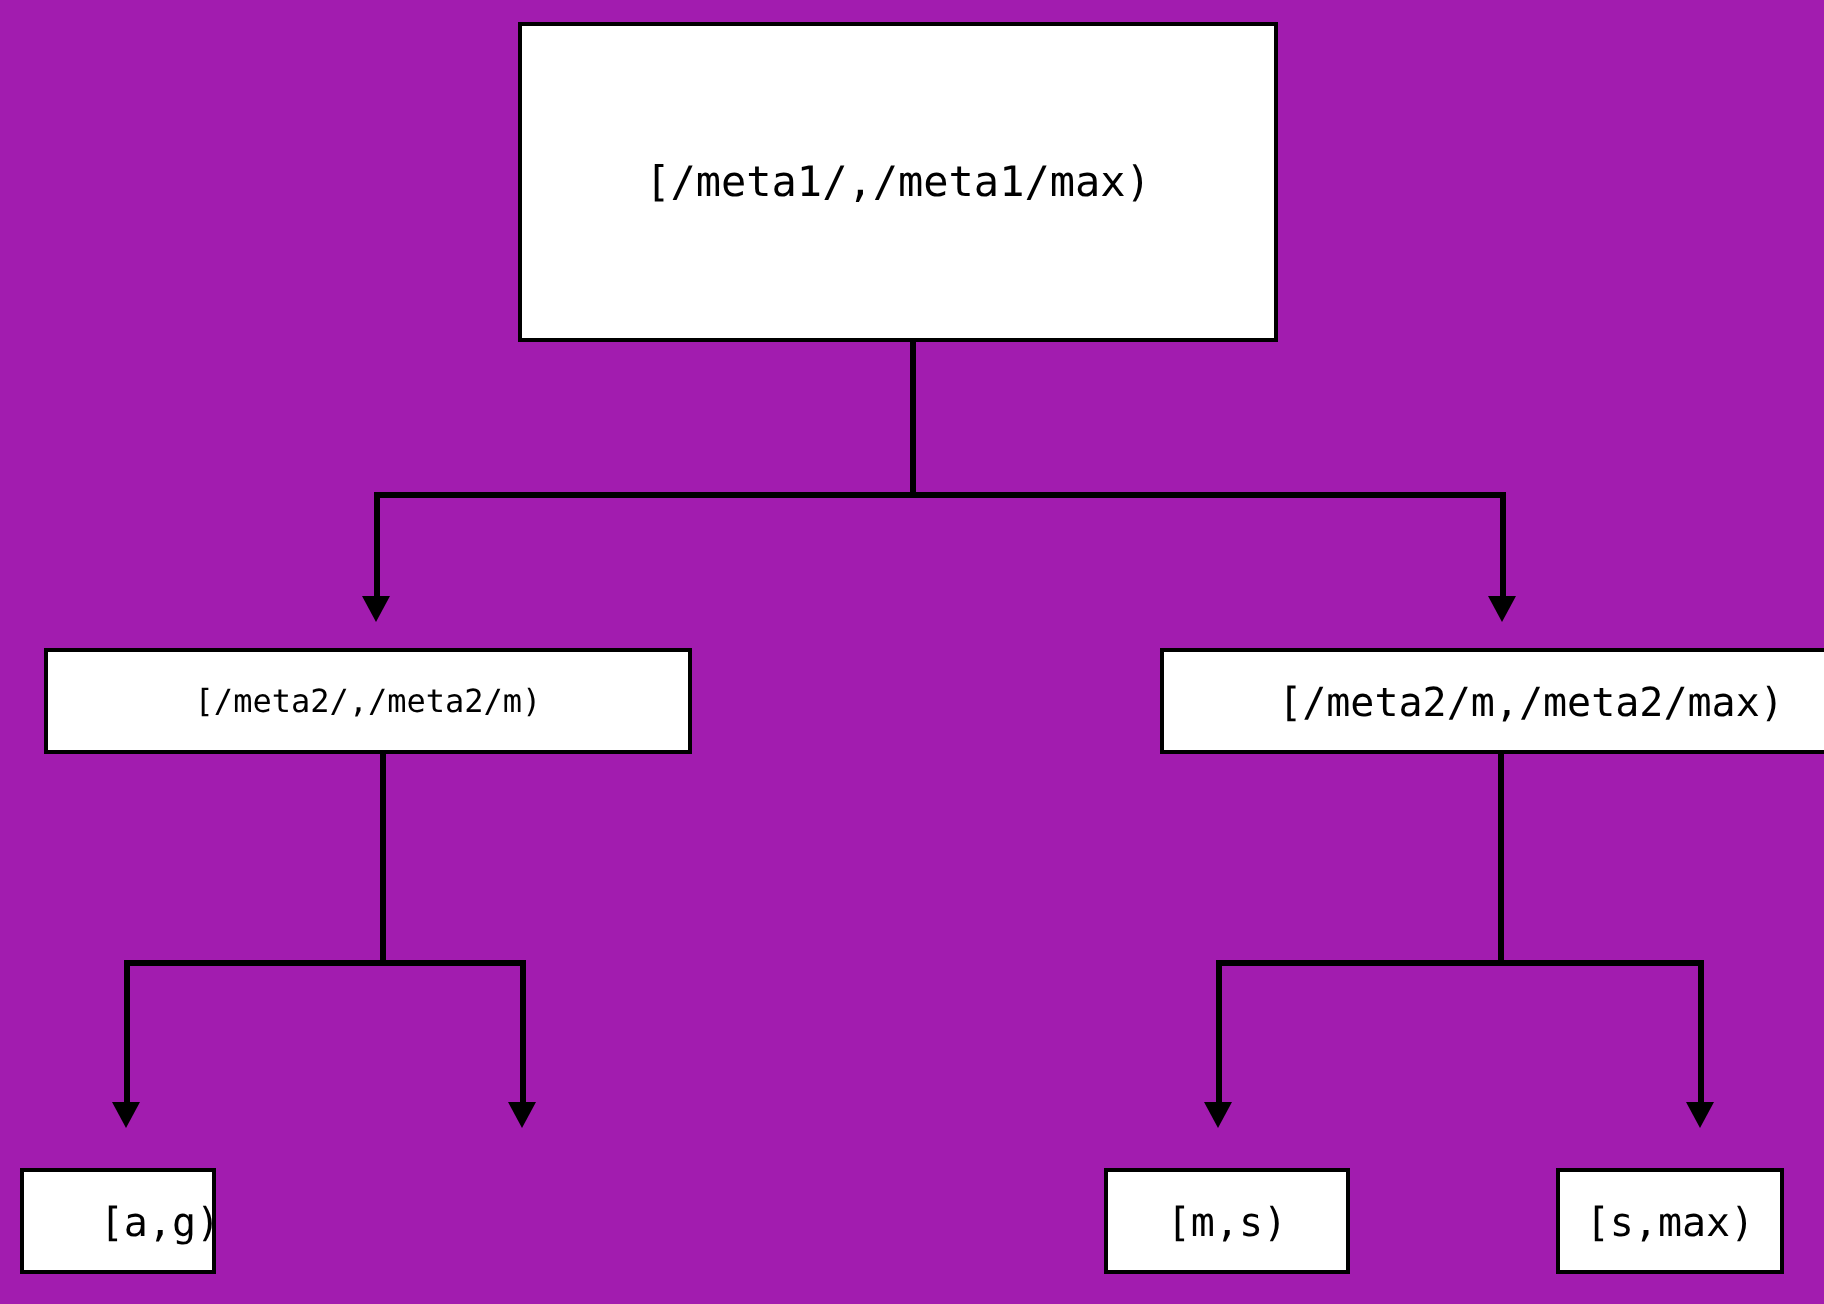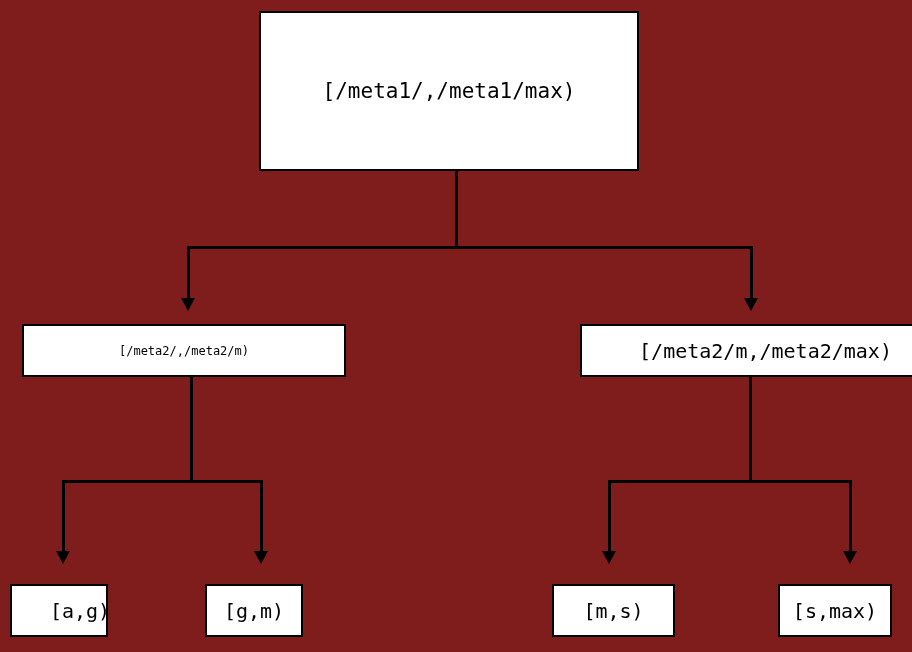--- a/index.html
+++ b/index.html
@@ -5,21 +5,21 @@
 <style>
   html, body {
     margin: 0;
     padding: 0;
     background: #ffffff;
   }
   #canvas {
     position: relative;
     width: 912px;
     height: 652px;
-    background: #7f1d1d;
+    background: #a21caf;
     overflow: hidden;
     font-family: "DejaVu Sans Mono", "Liberation Mono", monospace;
   }
   .node {
     position: absolute;
     box-sizing: border-box;
     border: 2px solid #000000;
     background: #ffffff;
     display: flex;
     align-items: center;
@@ -37,21 +37,21 @@
     top: 11px;
     width: 380px;
     height: 160px;
     font-size: 21px;
   }
   .node-mid-left {
     left: 22px;
     top: 324px;
     width: 324px;
     height: 53px;
-    font-size: 12px;
+    font-size: 16px;
   }
   .node-mid-right {
     left: 580px;
     top: 324px;
     width: 371px;
     height: 53px;
     font-size: 20px;
   }
   .node-leaf {
     top: 584px;
@@ -142,23 +142,20 @@
   <div class="hline c2r-bar"></div>
   <div class="vline c2r-drop-l"></div>
   <div class="vline c2r-drop-r"></div>
   <div class="arrow c2r-arr-l"></div>
   <div class="arrow c2r-arr-r"></div>
 
   <div class="node node-leaf leaf-ag">
     <span class="node-label">[a,g)</span>
   </div>
 
-  <div class="node node-leaf leaf-gm">
-    <span class="node-label">[g,m)</span>
-  </div>
 
   <div class="node node-leaf leaf-ms">
     <span class="node-label">[m,s)</span>
   </div>
 
   <div class="node node-leaf leaf-smax">
     <span class="node-label">[s,max)</span>
   </div>
 
 </div>

